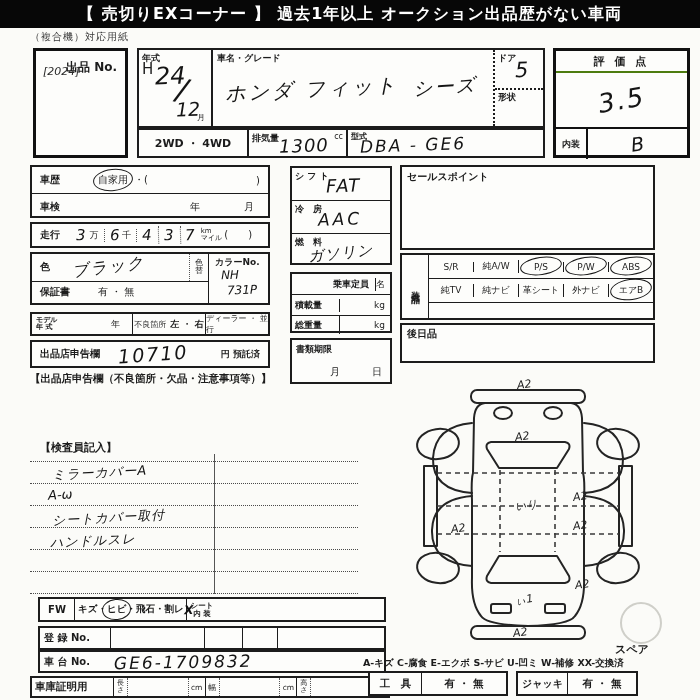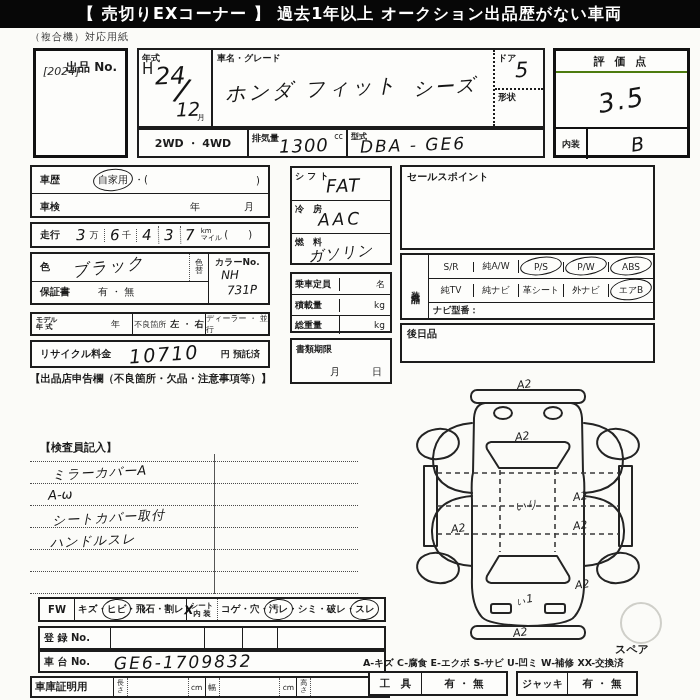--- a/index.html
+++ b/index.html
@@ -155,21 +155,21 @@
   <div class="row" style="width:72px;border-right:1.5px solid #1c1c1c;justify-content:center;gap:4px;">
     <span style="font-size:8px;">不良箇所</span>
     <span style="font-size:9px;font-weight:bold;">左 ・ 右</span>
   </div>
   <div class="row" style="flex:1;justify-content:center;">
     <span style="font-size:8px;">ディーラー ・ 並行</span>
   </div>
 </div>
 
 <div class="abs bx row" style="left:30px;top:340px;width:240px;height:28px;padding:0 8px;">
-  <span style="font-size:10px;font-weight:bold;">リサイクル料金</span>
+  <span style="font-size:10px;font-weight:bold;">出品店申告欄</span>
   <span class="hw" style="font-size:19px;margin-left:18px;letter-spacing:2px;transform:rotate(-4deg);">10710</span>
   <span style="font-size:9px;font-weight:bold;margin-left:auto;">円 預託済</span>
 </div>
 
 <div class="abs" style="left:30px;top:372px;font-size:10.5px;font-weight:bold;">【出品店申告欄（不良箇所・欠品・注意事項等）】</div>
 
 <div class="abs bx" style="left:290px;top:166px;width:102px;height:99px;">
   <div style="height:32px;border-bottom:1.5px solid #1c1c1c;position:relative;">
     <span class="abs lbl" style="left:3px;top:2px;font-weight:bold;">シ フ ト</span>
     <span class="abs hw" style="left:34px;top:7px;font-size:18px;letter-spacing:1px;">FAT</span>
@@ -178,21 +178,21 @@
     <span class="abs lbl" style="left:3px;top:2px;font-weight:bold;text-align:right;">冷　房</span>
     <span class="abs hw" style="left:26px;top:8px;font-size:17px;letter-spacing:3px;">AAC</span>
   </div>
   <div style="height:31px;position:relative;">
     <span class="abs lbl" style="left:3px;top:2px;font-weight:bold;">燃　料</span>
     <span class="abs hw" style="left:16px;top:10px;font-size:15px;letter-spacing:1px;transform:rotate(-6deg);">ガソリン</span>
   </div>
 </div>
 
 <div class="abs bx" style="left:290px;top:272px;width:102px;height:61px;">
-  <div class="row" style="height:20px;border-bottom:1.2px solid #1c1c1c;">
+  <div class="row" style="height:20px;border-bottom:1.2px solid #1c1c1c;padding-left:38px;">
     <span style="width:48px;border-right:1.2px solid #1c1c1c;font-size:9px;font-weight:bold;padding-left:3px;box-sizing:border-box;">乗車定員</span>
     <span style="margin-left:auto;margin-right:5px;font-size:9px;">名</span>
   </div>
   <div class="row" style="height:20px;border-bottom:1.2px solid #1c1c1c;">
     <span style="width:48px;border-right:1.2px solid #1c1c1c;font-size:9px;font-weight:bold;padding-left:3px;box-sizing:border-box;">積載量</span>
     <span style="margin-left:auto;margin-right:5px;font-size:9px;">kg</span>
   </div>
   <div class="row" style="height:18px;">
     <span style="width:48px;border-right:1.2px solid #1c1c1c;font-size:9px;font-weight:bold;padding-left:3px;box-sizing:border-box;height:100%;display:flex;align-items:center;">総重量</span>
     <span style="margin-left:auto;margin-right:5px;font-size:9px;">kg</span>
@@ -220,23 +220,20 @@
       <span class="ecell circled">P/S</span>
       <span class="ecell circled">P/W</span>
       <span class="ecell circled">ABS</span>
     </div>
     <div class="row" style="height:23px;border-bottom:1.5px solid #1c1c1c;">
       <span class="ecell">純TV</span>
       <span class="ecell">純ナビ</span>
       <span class="ecell">革シート</span>
       <span class="ecell">外ナビ</span>
       <span class="ecell circled">エアB</span>
-    </div>
-    <div class="row" style="flex:1;padding-left:4px;">
-      <span style="font-size:9px;font-weight:bold;">ナビ型番：</span>
     </div>
   </div>
 </div>
 
 <div class="abs bx" style="left:400px;top:323px;width:255px;height:40px;">
   <span class="abs" style="left:5px;top:2px;font-size:10px;font-weight:bold;">後日品</span>
 </div>
 
 <div class="abs" style="left:405px;top:378px;width:280px;height:272px;">
   <svg width="280" height="272" viewBox="0 0 280 272">
@@ -305,26 +302,20 @@
   <div class="row" style="width:108px;border-left:1.5px solid #1c1c1c;height:100%;padding-left:3px;font-size:9.5px;font-weight:bold;white-space:nowrap;">
     <span>キズ・</span>
       <span class="circ">ヒビ</span>
       <span>・飛石・割レ</span>
       <span class="hw" style="font-size:12px;">X</span>
   </div>
   <div class="vstack" style="width:30px;border-left:1.5px solid #1c1c1c;height:100%;font-size:7.5px;text-align:center;font-weight:bold;">
     <span>シート</span>
     <span>内 装</span>
   </div>
-  <div class="row" style="flex:1;border-left:1px dotted #555;height:100%;padding-left:3px;font-size:9.5px;font-weight:bold;white-space:nowrap;">
-    <span>コゲ・穴・</span>
-      <span class="circ">汚レ</span>
-      <span>・シミ・破レ・</span>
-      <span class="circ">スレ</span>
-  </div>
 </div>
 
 <div class="abs bx row" style="left:38px;top:626px;width:348px;height:24px;">
   <span style="width:66px;padding-left:4px;font-size:10px;font-weight:bold;">登 録 No.</span>
   <div style="flex:1;height:100%;border-left:1.5px solid #1c1c1c;position:relative;">
     <div class="abs" style="left:93px;top:0;height:100%;border-left:1.2px solid #1c1c1c;"></div>
     <div class="abs" style="left:131px;top:0;height:100%;border-left:1.2px solid #1c1c1c;"></div>
     <div class="abs" style="left:166px;top:0;height:100%;border-left:1.2px solid #1c1c1c;"></div>
   </div>
 </div>

